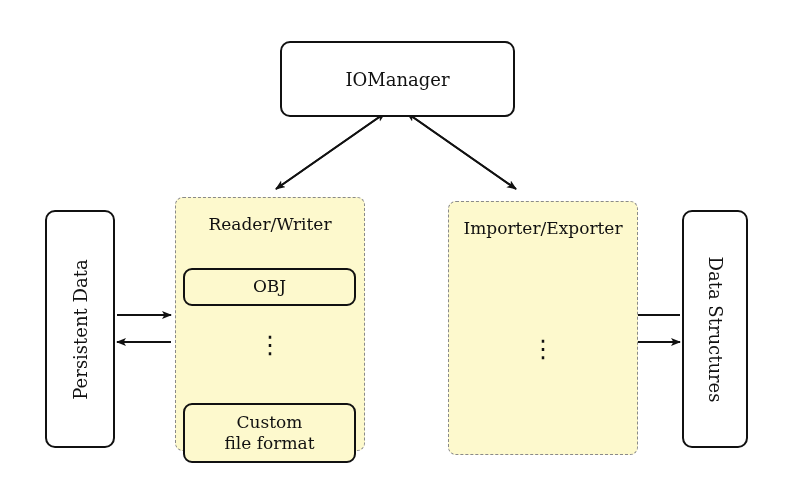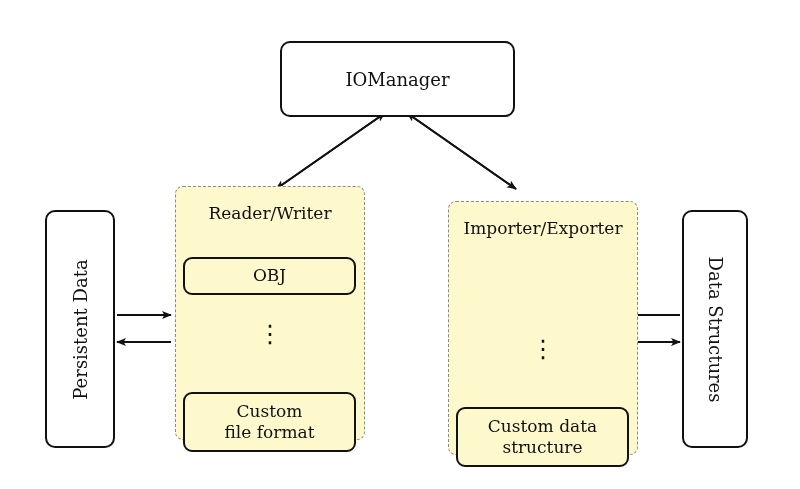--- a/index.html
+++ b/index.html
@@ -118,34 +118,30 @@
   </div>
 
   <div class="node" style="left:45px; top:210px; width:70px; height:238px;">
     <span class="node-label vlabel-ccw">Persistent Data</span>
   </div>
 
   <div class="node" style="left:682px; top:210px; width:66px; height:238px;">
     <span class="node-label vlabel-cw">Data Structures</span>
   </div>
 
-  <div class="panel" style="left:175px; top:186px;">
+  <div class="panel" style="left:175px; top:197px;">
     <div class="panel-title">Reader/Writer</div>
     <div class="inner-box inner-top">
       <span>OBJ</span>
     </div>
     <div class="dots">⋮</div>
     <div class="inner-box inner-bottom">
       <span>Custom</span>
       <span>file format</span>
     </div>
   </div>
 
   <div class="panel" style="left:448px; top:201px;">
     <div class="panel-title">Importer/Exporter</div>
     <div class="dots">⋮</div>
-    <div class="inner-box inner-bottom">
-      <span>Custom data</span>
-      <span>structure</span>
-    </div>
   </div>
 
 </div>
 
 </body></html>

